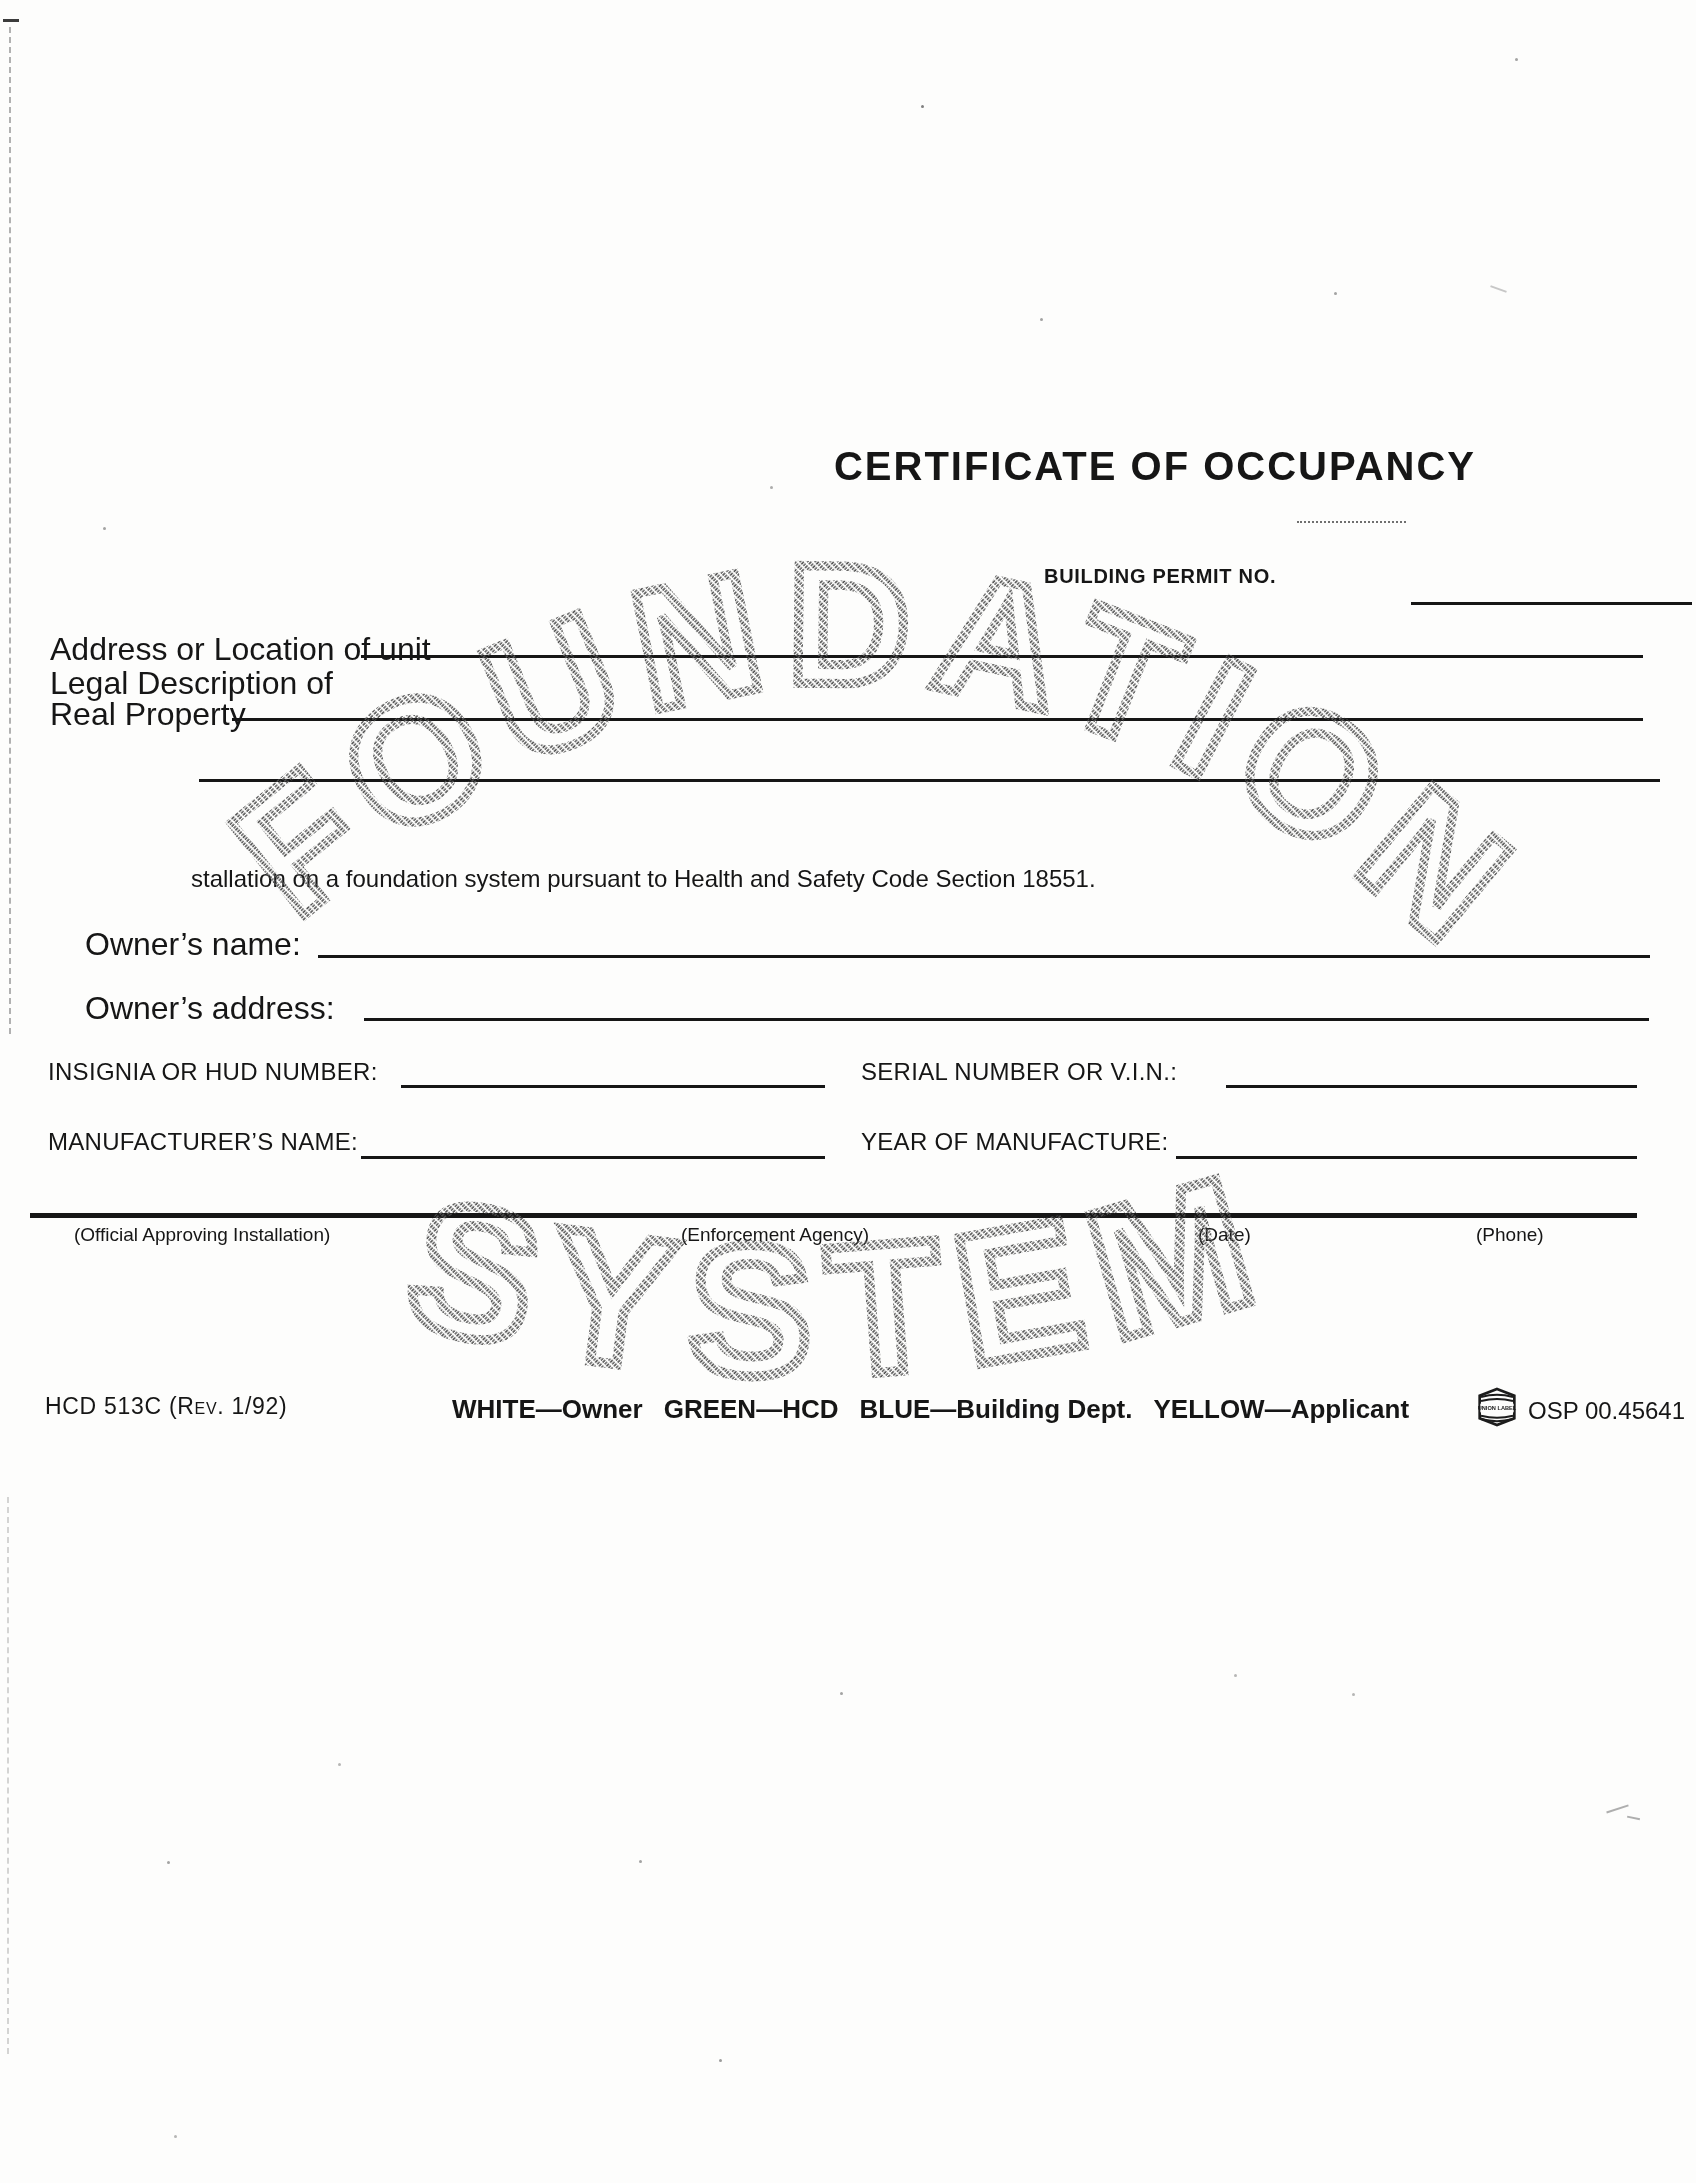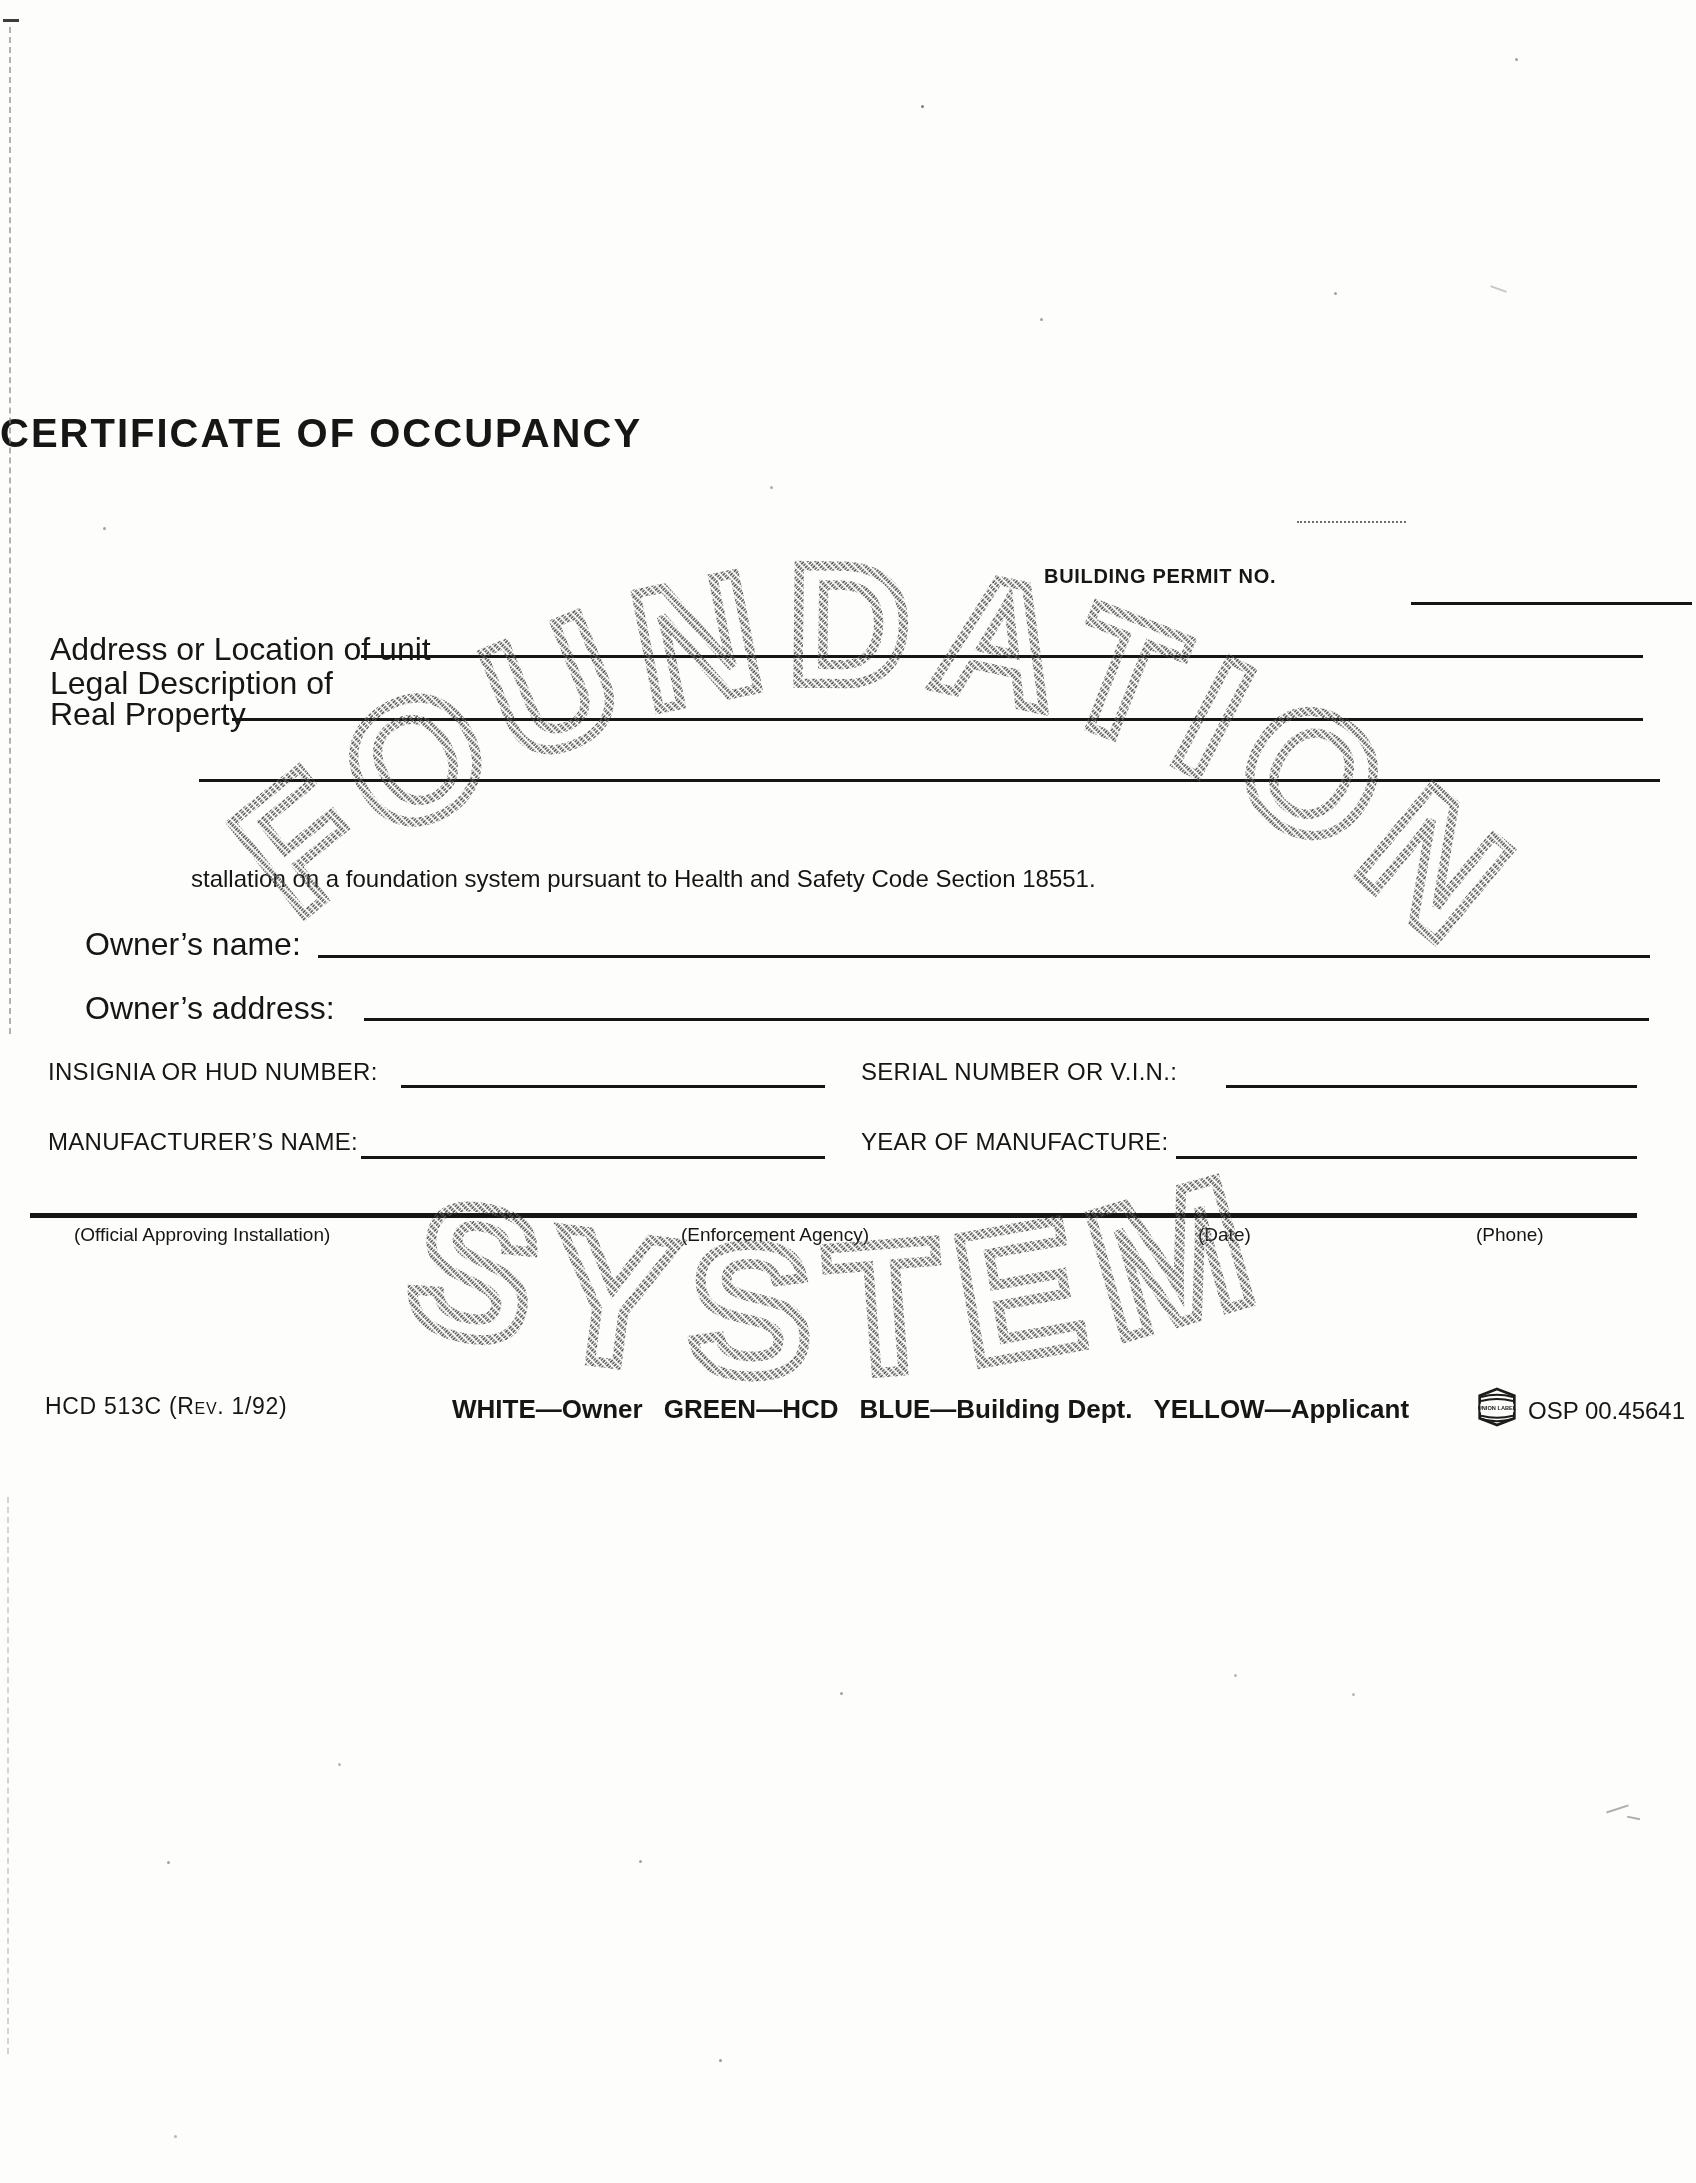--- a/index.html
+++ b/index.html
@@ -7,21 +7,21 @@
     position:relative;
     width:1696px;height:2183px;
     background:#fdfdfc;
     font-family:"Liberation Sans", sans-serif;
     color:#161616;
     overflow:hidden;
   }
   .abs{position:absolute;}
   
   .title{
-    left:0;top:411px;width:1476px;text-align:left;
+    left:0;top:444px;width:1476px;text-align:right;
     font-size:40px;font-weight:bold;letter-spacing:2px;
   }
   
   .permit-label{left:1044px;top:565px;font-size:20px;font-weight:bold;letter-spacing:0.7px;text-align:center;}
   .caps-label{font-size:24px;letter-spacing:0.3px;}
   
   .body-label{font-size:32px;}
   
   .rule{position:absolute;background:#161616;height:3.3px;}
   .rule.thick{height:4.6px;}

